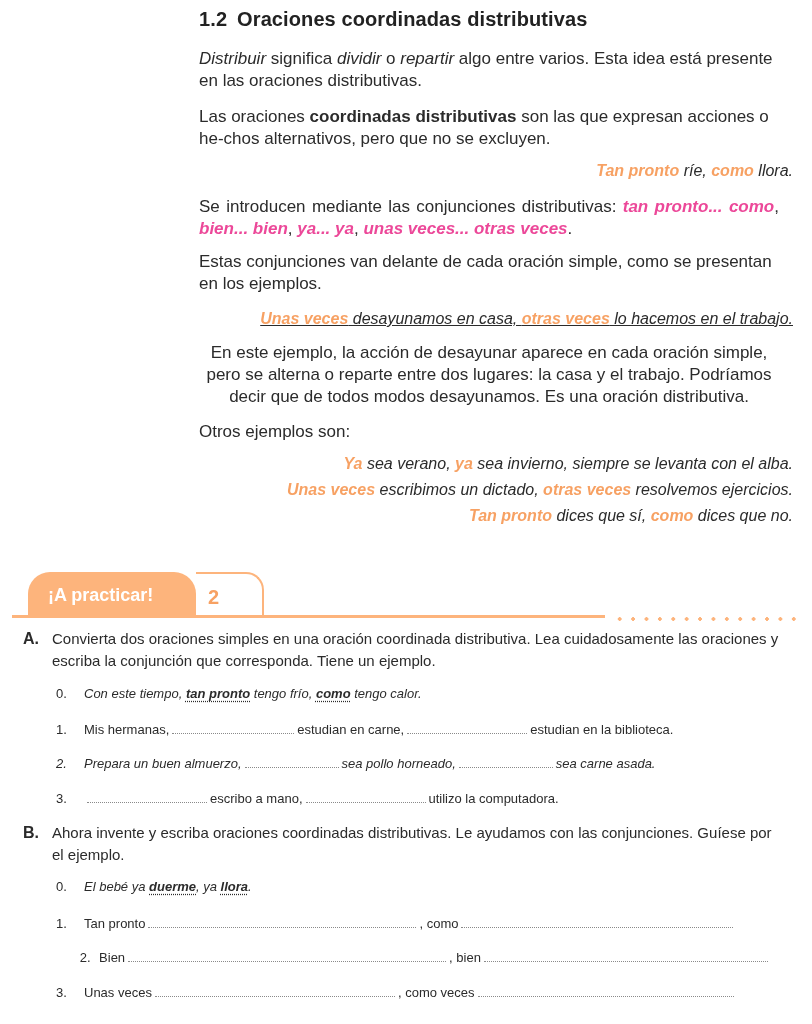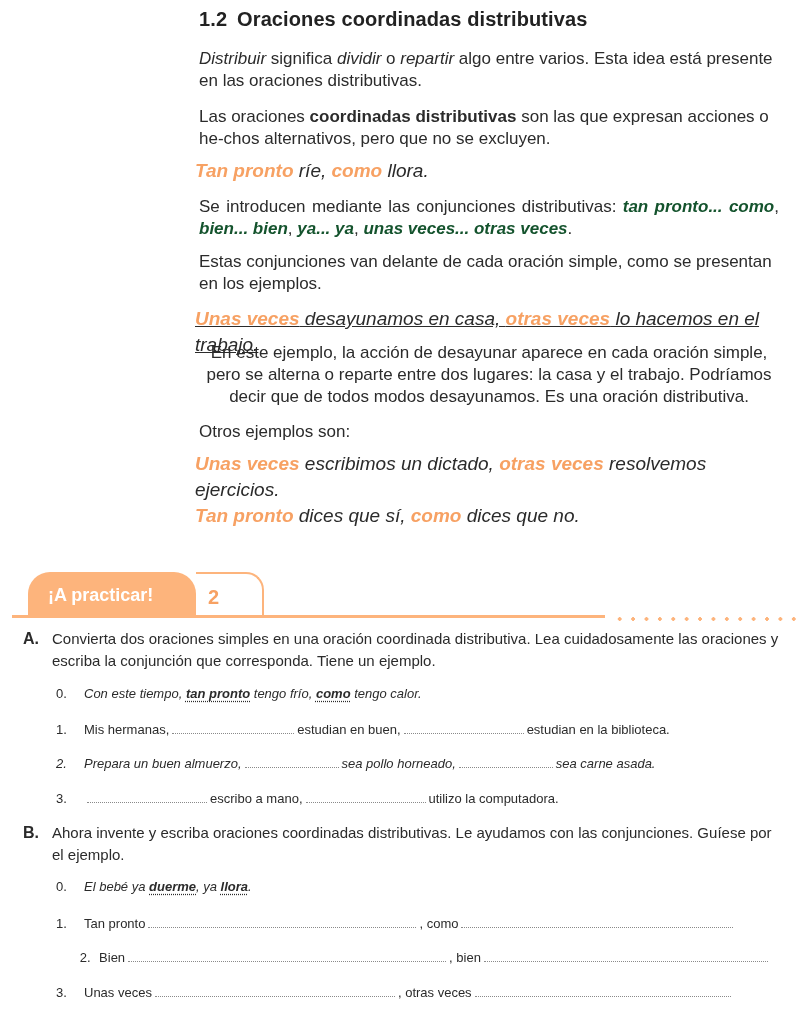--- a/index.html
+++ b/index.html
@@ -5,23 +5,23 @@
   html, body { margin: 0; padding: 0; background: #ffffff; }
   body {
     width: 812px; height: 1024px; position: relative; overflow: hidden;
     font-family: "Liberation Sans", sans-serif; color: #2b2b2b;
   }
   .abs { position: absolute; }
   .h1 { left: 199px; top: 8px; font-size: 20px; font-weight: bold; color: #222; letter-spacing: 0.1px; }
   .h1 .num { margin-right: 10px; margin-top: 12px; }
   .para { left: 199px; width: 580px; font-size: 17px; line-height: 22px; }
   .just { text-align: justify; }
-  .ex { left: 195px; width: 580px; text-align: left; font-size: 19px; font-style: italic; line-height: 26px; }
+  .ex { left: 213px; width: 580px; text-align: right; font-size: 16px; font-style: italic; line-height: 26px; }
   .hl { color: #f7a163; font-weight: bold; font-style: italic; }
-  .bi { font-weight: bold; font-style: italic; color: #14532d; }
+  .bi { font-weight: bold; font-style: italic; color: #ec4899; }
 
   .tabwrap { left: 28px; top: 572px; height: 44px; }
   .tab-main {
     position: absolute; left: 0; top: 0; width: 168px; height: 44px;
     background: #fdb47c; border-radius: 22px 22px 0 0; color: #fff;
     font-weight: bold; font-size: 18px; line-height: 46px; padding-left: 20px; box-sizing: border-box;
   }
   .tab-num {
     position: absolute; left: 168px; top: 0; width: 68px; height: 44px; box-sizing: border-box;
     border: 2px solid #fdb47c; border-bottom: none; border-left: none; border-radius: 0 18px 0 0;
@@ -70,20 +70,21 @@
 
 <div class="abs ex" style="top:306px;text-decoration:underline;">
   <span class="hl">Unas veces</span><span> desayunamos en casa, </span><span class="hl">otras veces</span><span> lo hacemos en el trabajo.</span>
 </div>
 
 <div class="abs para" style="top:342px;text-align:center;">En este ejemplo, la acción de desayunar aparece en cada oración simple, pero se alterna o reparte entre dos lugares: la casa y el trabajo. Podríamos decir que de todos modos desayunamos. Es una oración distributiva.</div>
 
 <div class="abs para" style="top:421px;">Otros ejemplos son:</div>
 
 <div class="abs ex" style="top:451px;">
+  <div><span class="hl">Ya</span><span> sea verano, </span><span class="hl">ya</span><span> sea invierno, siempre se levanta con el alba.</span></div>
   <div><span class="hl">Unas veces</span><span> escribimos un dictado, </span><span class="hl">otras veces</span><span> resolvemos ejercicios.</span></div>
   <div><span class="hl">Tan pronto</span><span> dices que sí, </span><span class="hl">como</span><span> dices que no.</span></div>
 </div>
 
 <div class="abs tabwrap">
   <div class="tab-main">¡A practicar!</div>
   <div class="tab-num">2</div>
 </div>
 <div class="abs rule"></div>
 <div class="abs dots"></div>
@@ -91,21 +92,21 @@
 <div class="abs q" style="top:628px;">
   <span class="lt qletter">A.</span>
   <span class="tx">Convierta dos oraciones simples en una oración coordinada distributiva. Lea cuidadosamente las oraciones y escriba la conjunción que corresponda. Tiene un ejemplo.</span>
 </div>
 
 <div class="abs item it" style="top:684px;">
   <span class="n" style="font-style:normal;">0.</span><span>Con este tiempo, </span><span class="ul">tan pronto</span><span> tengo frío, </span><span class="ul">como</span><span> tengo calor.</span>
 </div>
 
 <div class="abs item" style="top:719px;">
-  <span class="n">1.</span><span>Mis hermanas,</span><span class="blank" style="width:122px;"></span><span>estudian en buen,</span><span class="blank" style="width:120px;"></span><span>estudian en la biblioteca.</span>
+  <span class="n">1.</span><span>Mis hermanas,</span><span class="blank" style="width:122px;"></span><span>estudian en carne,</span><span class="blank" style="width:120px;"></span><span>estudian en la biblioteca.</span>
 </div>
 
 <div class="abs item" style="top:753px;font-style:italic;">
   <span class="n">2.</span><span>Prepara un buen almuerzo,</span><span class="blank" style="width:94px;"></span><span>sea pollo horneado,</span><span class="blank" style="width:94px;"></span><span>sea carne asada.</span>
 </div>
 
 <div class="abs item" style="top:788px;">
   <span class="n">3.</span><span></span><span class="blank" style="width:120px;"></span><span>escribo a mano,</span><span class="blank" style="width:120px;"></span><span>utilizo la computadora.</span>
 </div>
 
@@ -120,14 +121,14 @@
 
 <div class="abs item" style="top:913px;">
   <span class="n">1.</span><span>Tan pronto</span><span class="blank" style="width:268px;"></span><span>, como</span><span class="blank" style="width:272px;"></span>
 </div>
 
 <div class="abs item" style="top:947px;text-align:center;">
   <span class="n">2.</span><span>Bien</span><span class="blank" style="width:318px;"></span><span>, bien</span><span class="blank" style="width:284px;"></span>
 </div>
 
 <div class="abs item" style="top:982px;">
-  <span class="n">3.</span><span>Unas veces</span><span class="blank" style="width:240px;"></span><span>, otras veces</span><span class="blank" style="width:256px;"></span>
+  <span class="n">3.</span><span>Unas veces</span><span class="blank" style="width:240px;"></span><span>, como veces</span><span class="blank" style="width:256px;"></span>
 </div>
 
 </body></html>

